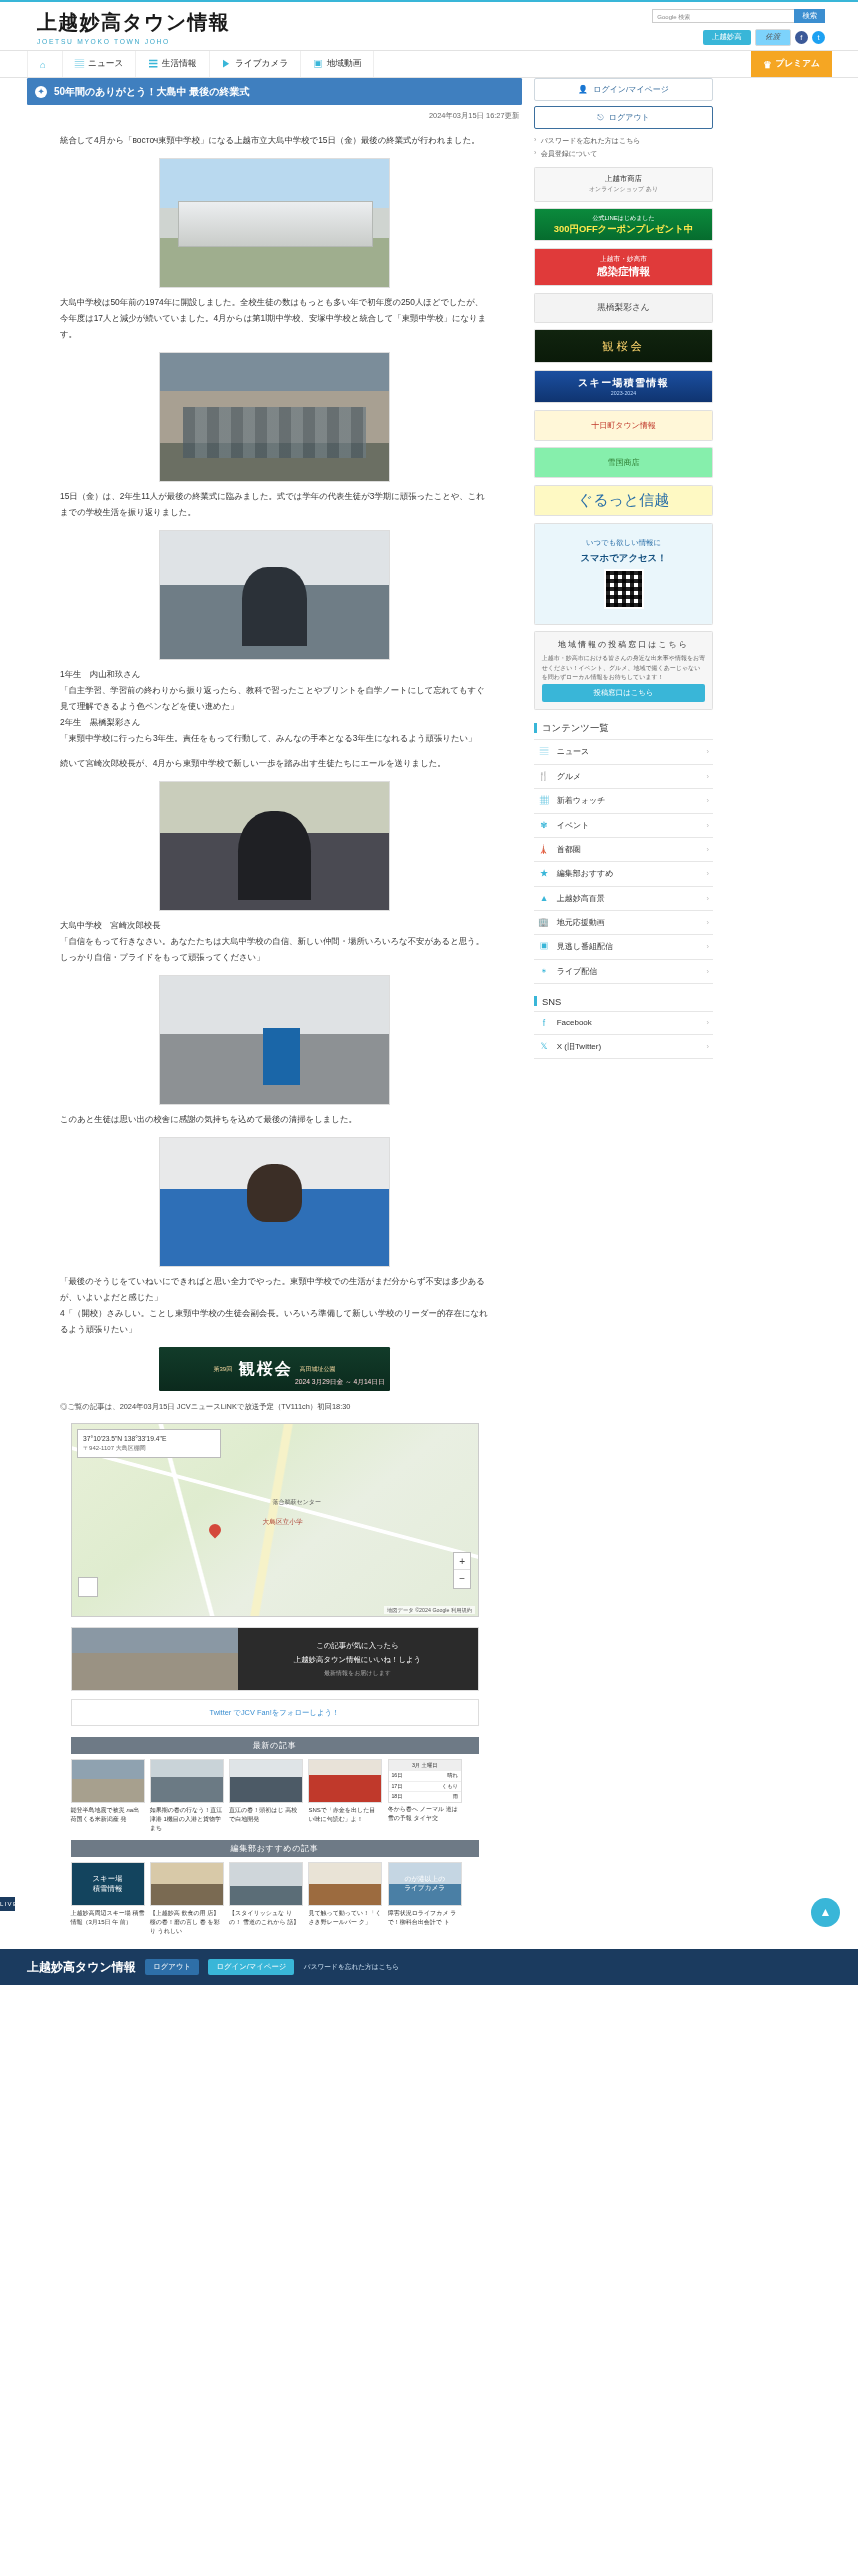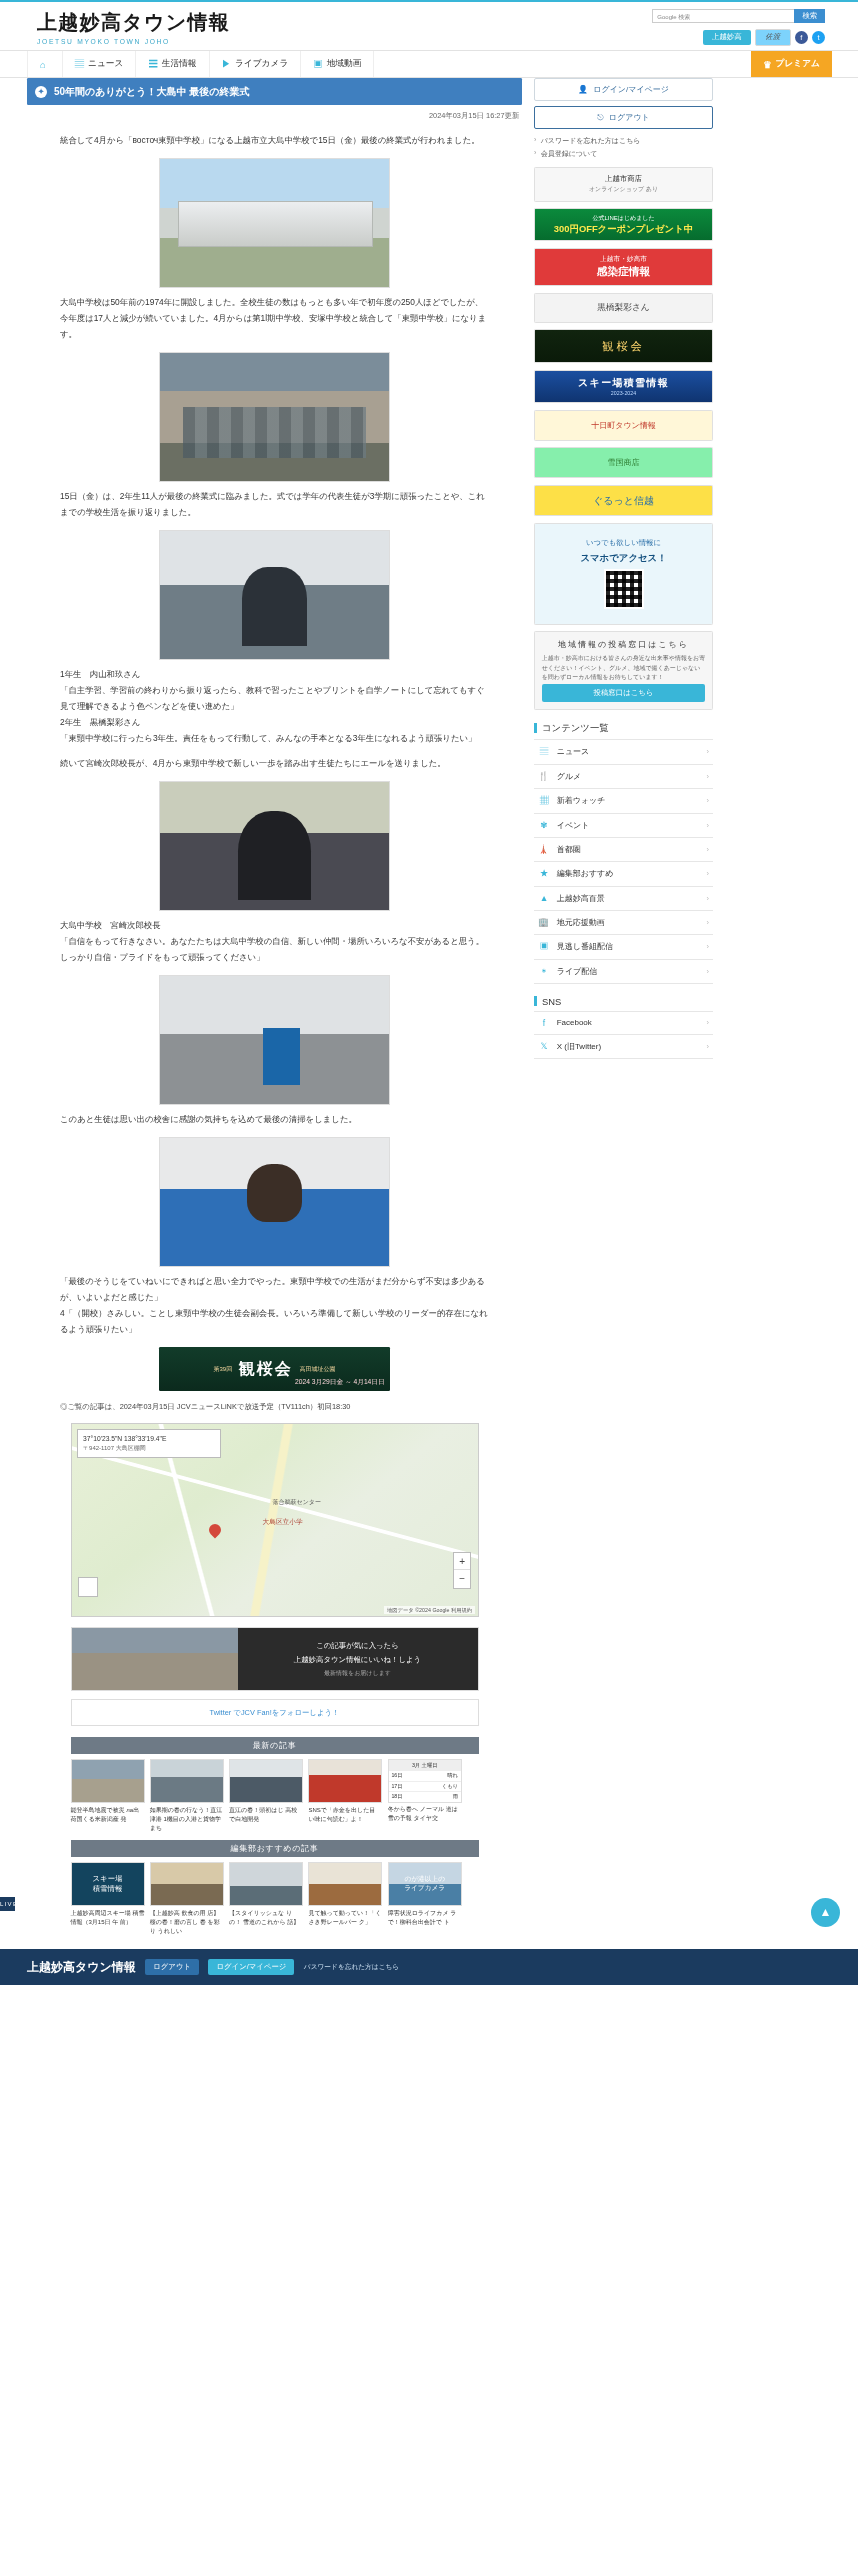--- a/index.html
+++ b/index.html
@@ -181,21 +181,21 @@
   .sb-kan { height: 36px; background: #e03a3a; color:#fff; display:flex; flex-direction:column; align-items:center; justify-content:center; gap:1.3px;}
   .sb-kan .a { font-size: 6.7px; }
   .sb-kan .b { font-size: 10.7px; font-weight: bold; }
   .sb-oku { height: 28px; background: #f3f3f3; display:flex; align-items:center; justify-content:center; font-size: 8.7px; color:#444;}
   .sb-obs { height: 32px; background: linear-gradient(#11240f,#0a1a09); color:#ffd76e; display:flex; align-items:center; justify-content:center; font-size:11.4px; letter-spacing:2.7px;}
   .sb-ski { height: 31px; background: linear-gradient(#1b4fa0,#0f3470); color:#fff; display:flex; flex-direction:column; align-items:center; justify-content:center;}
   .sb-ski .m { font-size: 10px; font-weight:bold; letter-spacing:1.3px;}
   .sb-ski .s { font-size: 5.3px; color:#bcd8ff;}
   .sb-toka { height: 29px; background: #fff7d8; display:flex; align-items:center; justify-content:center; font-size:8px; color:#c0392b;}
   .sb-yuki { height: 29px; background:#86efac; display:flex; align-items:center; justify-content:center; font-size:8px; color:#2e7d32;}
-  .sb-gurut { height: 29px; background:#fde047; display:flex; align-items:center; justify-content:center; font-size:10px; color:#2a6fa8;font-family:Liberation Serif, serif;}
+  .sb-gurut { height: 29px; background:#fef9c3; display:flex; align-items:center; justify-content:center; font-size:15px; color:#2a6fa8;font-family:Liberation Serif, serif;}
   .sb-smart { height: 100px; background:#eaf6fb; display:flex; flex-direction:column; align-items:center; justify-content:center; gap:4px;}
   .sb-smart .h1 { font-size: 7.4px; color:#2a6fa8;}
   .sb-smart .h2 { font-size: 9.4px; color:#14507f; font-weight:bold;}
   .qr { width: 40px; height: 40px; background:
         repeating-linear-gradient(90deg,#222 0 4px,#fff 4px 8px),
         repeating-linear-gradient(0deg,#222 0 4px,transparent 4px 8px);
         background-blend-mode: multiply; border: 2.7px solid #fff;}
   .sb-post { padding: 6.7px; background:#f6f6f6;}
   .sb-post .ttl { font-size: 8px; color:#333; text-align:center; letter-spacing:2px;}
   .sb-post .txt { font-size: 6px; color:#666; line-height:1.6; margin-top:4px;}

